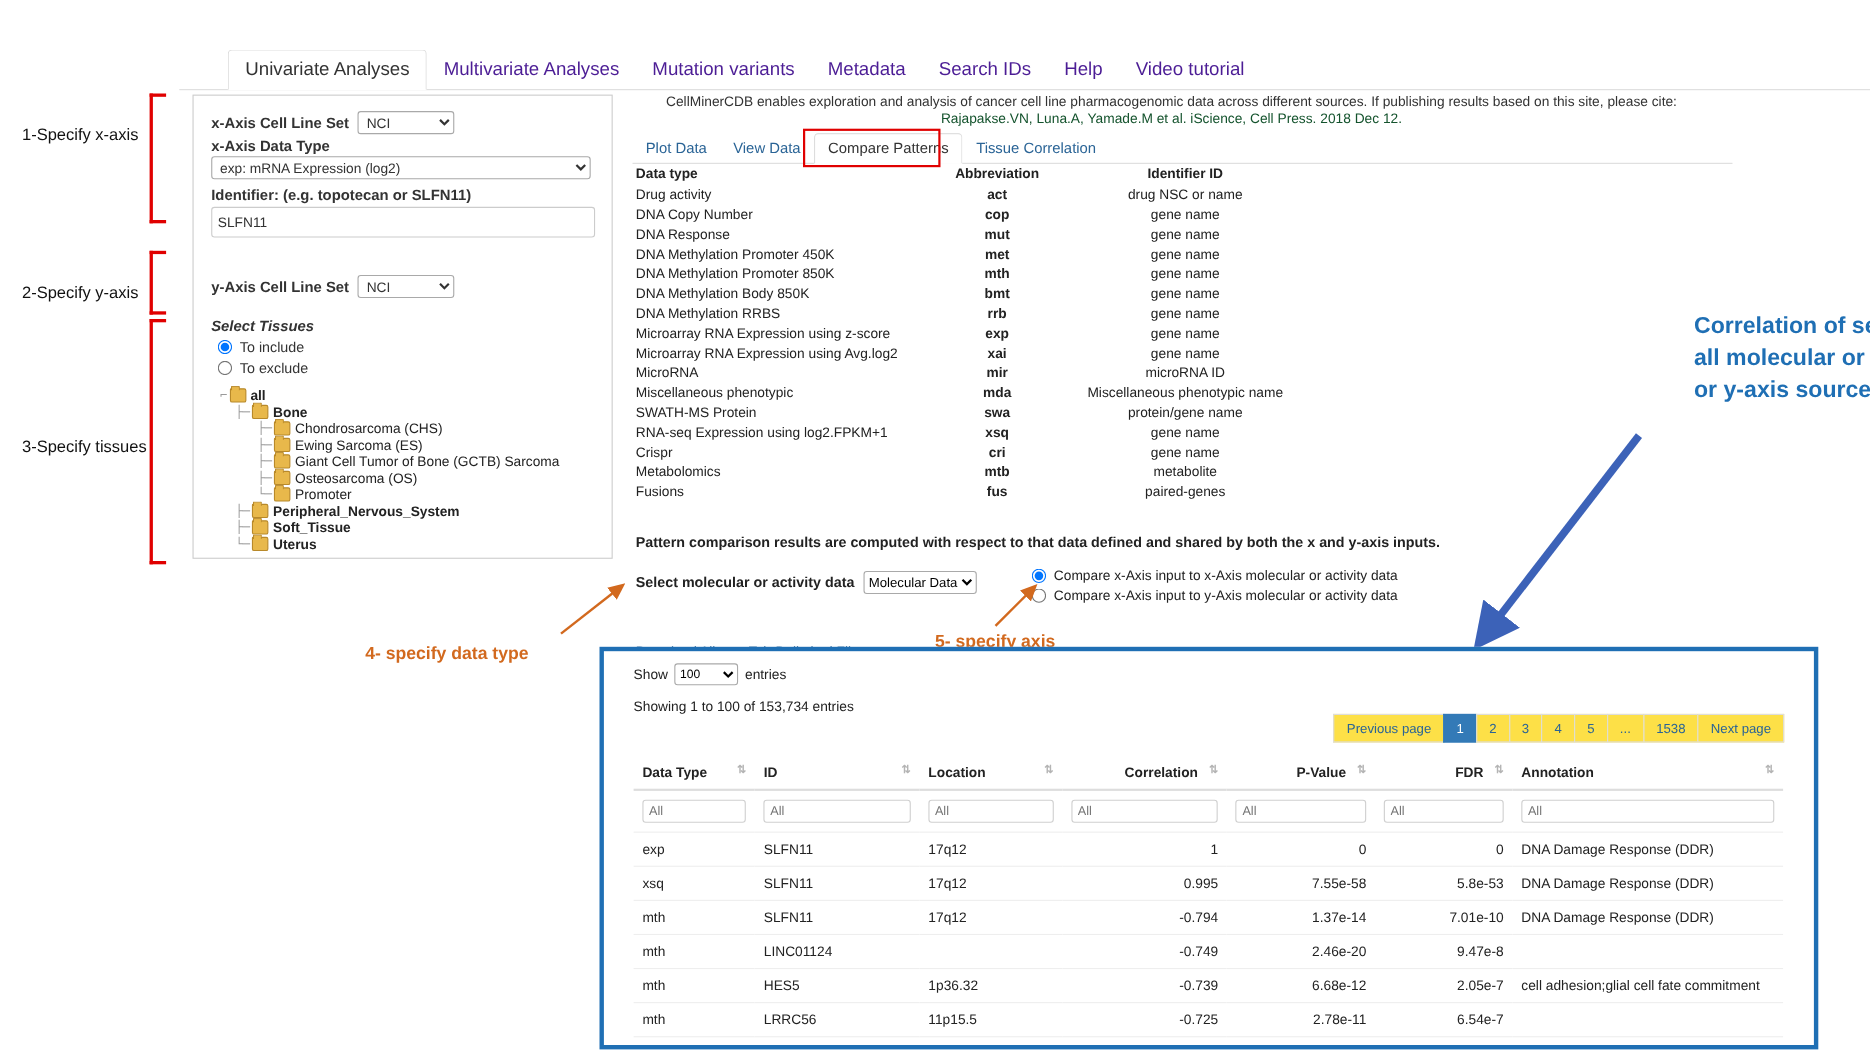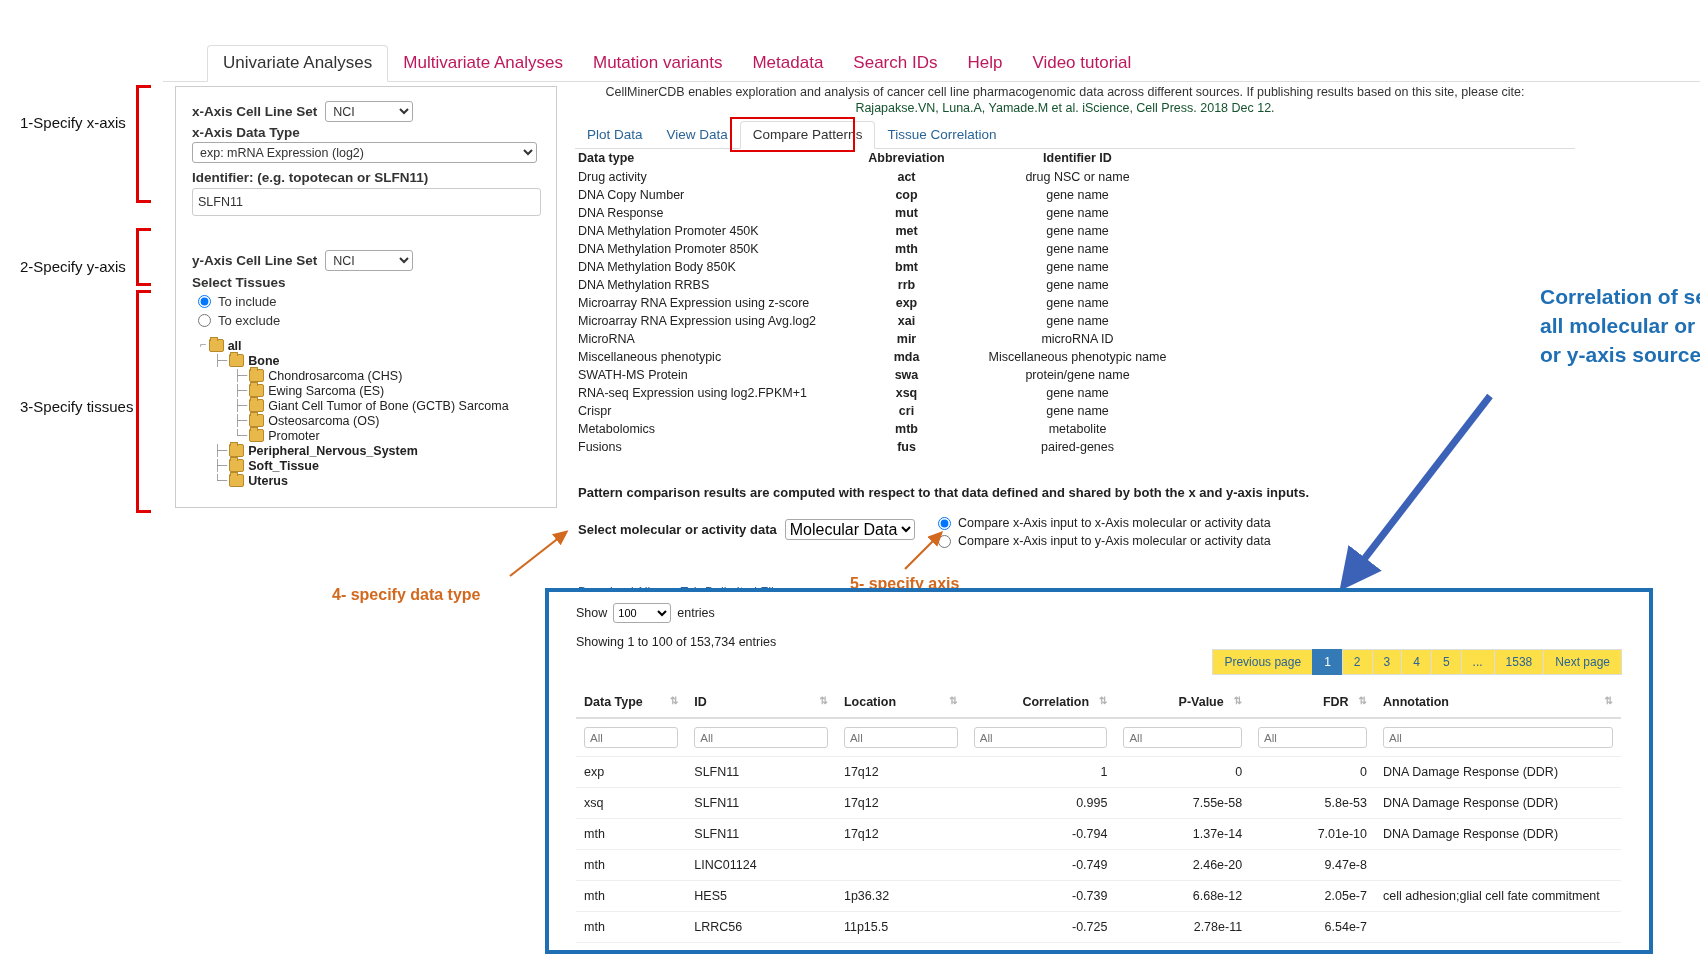--- a/index.html
+++ b/index.html
@@ -24,21 +24,21 @@
     width: 1500px;
     height: 37px;
     border-bottom: 1px solid #dddddd;
     background: #ffffff;
     display: flex;
     align-items: flex-end;
     padding-left: 44px;
   }
   .topnav .tab {
     font-size: 17px;
-    color: #be185d;
+    color: #4c1d95;
     padding: 7px 15px 8px 15px;
     line-height: 20px;
     cursor: pointer;
     white-space: nowrap;
   }
   .topnav .tab.active {
     color: #333333;
     border: 1px solid #dddddd;
     border-bottom: 1px solid #ffffff;
     border-radius: 4px 4px 0 0;
@@ -170,21 +170,21 @@
     left: 578px; top: 485px;
     font-size: 13px; font-weight: bold; color: #222;
   }
 
   .selrow {
     position: absolute; left: 578px; top: 519px;
     display: flex; align-items: center;
     font-size: 13px; font-weight: bold; color: #222;
   }
   .selrow select {
-    margin-left: 8px; font-size: 16px; height: 21px;
+    margin-left: 8px; font-size: 12px; height: 21px;
     border: 1px solid #a9a9a9; border-radius: 3px; background: #fff;
     font-family: "Liberation Sans", sans-serif;
   }
   .axisradios {
     position: absolute; left: 938px; top: 516px;
     font-size: 12.5px; color: #222;
   }
   .axisradios .rr { display: flex; align-items: center; margin-bottom: 4px; }
   .axisradios .rr input { margin: 0 7px 0 0; }
 
@@ -315,21 +315,21 @@
 
       <div class="lp-gap"></div>
 
       <div class="lp-row">
         <span class="lp-label">y-Axis Cell Line Set</span>
         <select class="lp-select short">
           <option>NCI</option>
         </select>
       </div>
 
-      <div class="lp-label" style="margin-top:4px;">Select Tissues</div>
+      <div class="lp-label" style="margin-top:18px;font-style:italic;">Select Tissues</div>
 
       <div class="radio-row">
         <input type="radio" name="tissuemode" checked="" style="">
         <span>To include</span>
       </div>
       <div class="radio-row">
         <input type="radio" name="tissuemode" style="">
         <span>To exclude</span>
       </div>
 

